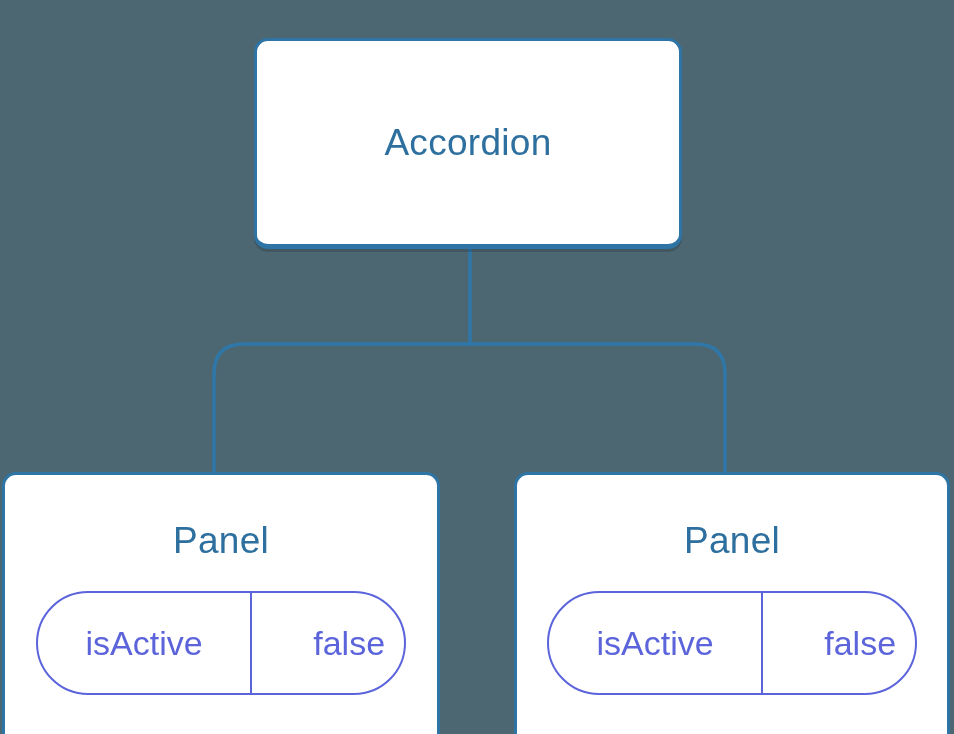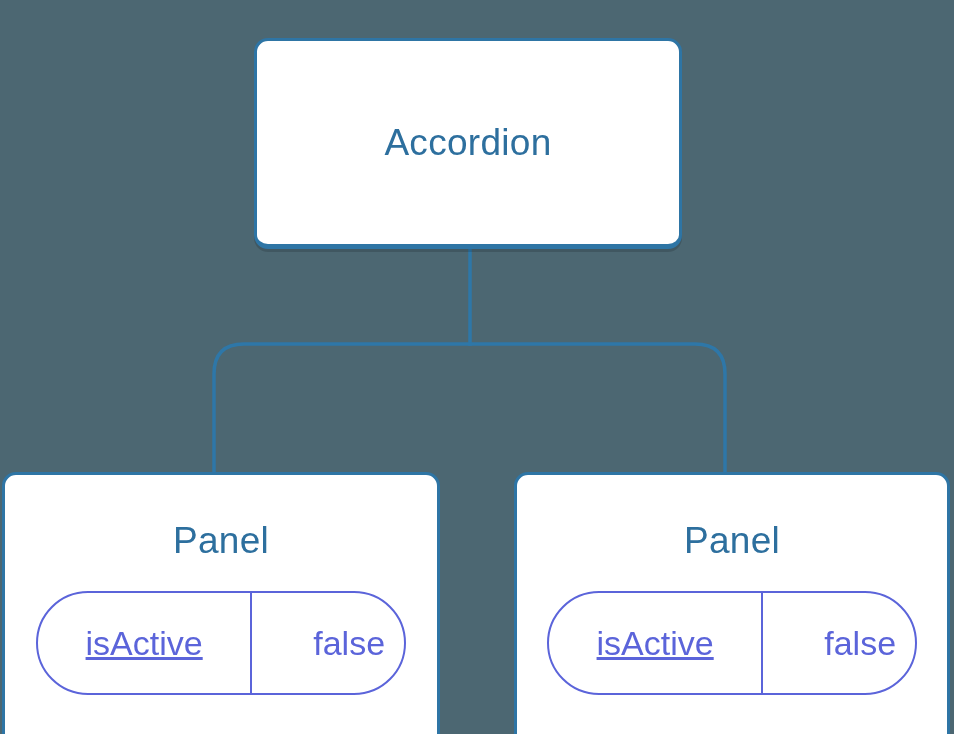--- a/index.html
+++ b/index.html
@@ -74,21 +74,20 @@
     overflow: hidden;
   }
   .state-cell {
     display: flex;
     align-items: center;
     justify-content: center;
   }
   .state-key {
     flex: 0 0 58%;
     border-right: 2.5px solid #5B64DA;
-    text-decoration: underline;
   }
   .state-value {
     flex: 1 1 auto;
     margin-left: 42px;
   }
 </style>
 </head>
 <body>
 
 <div class="canvas">

